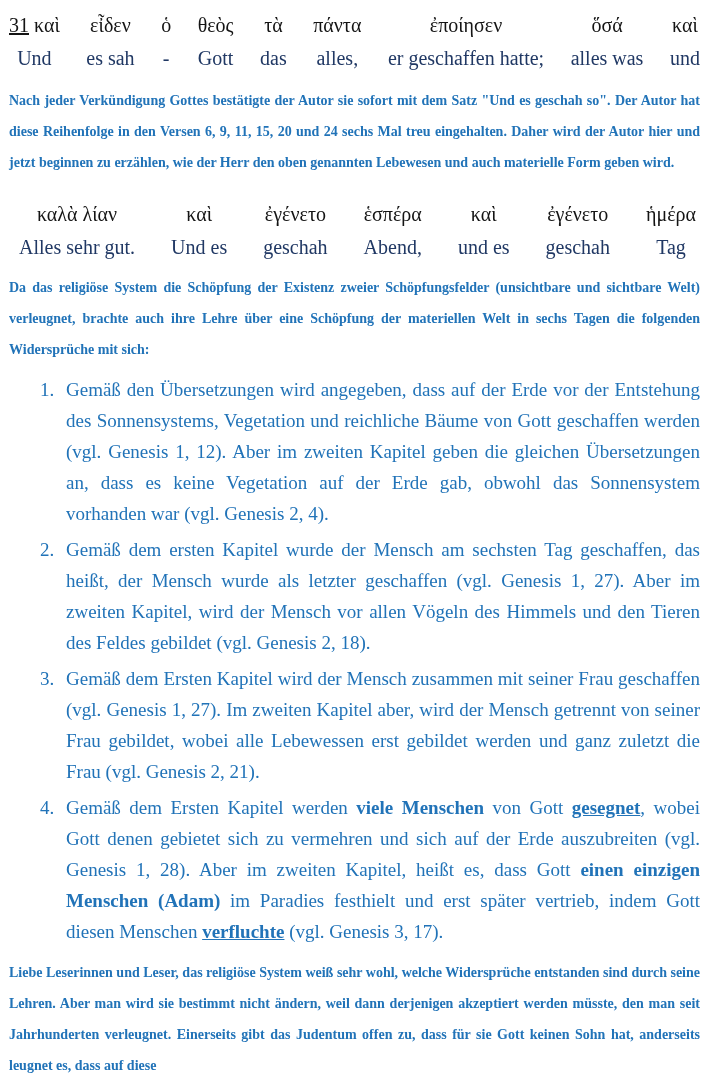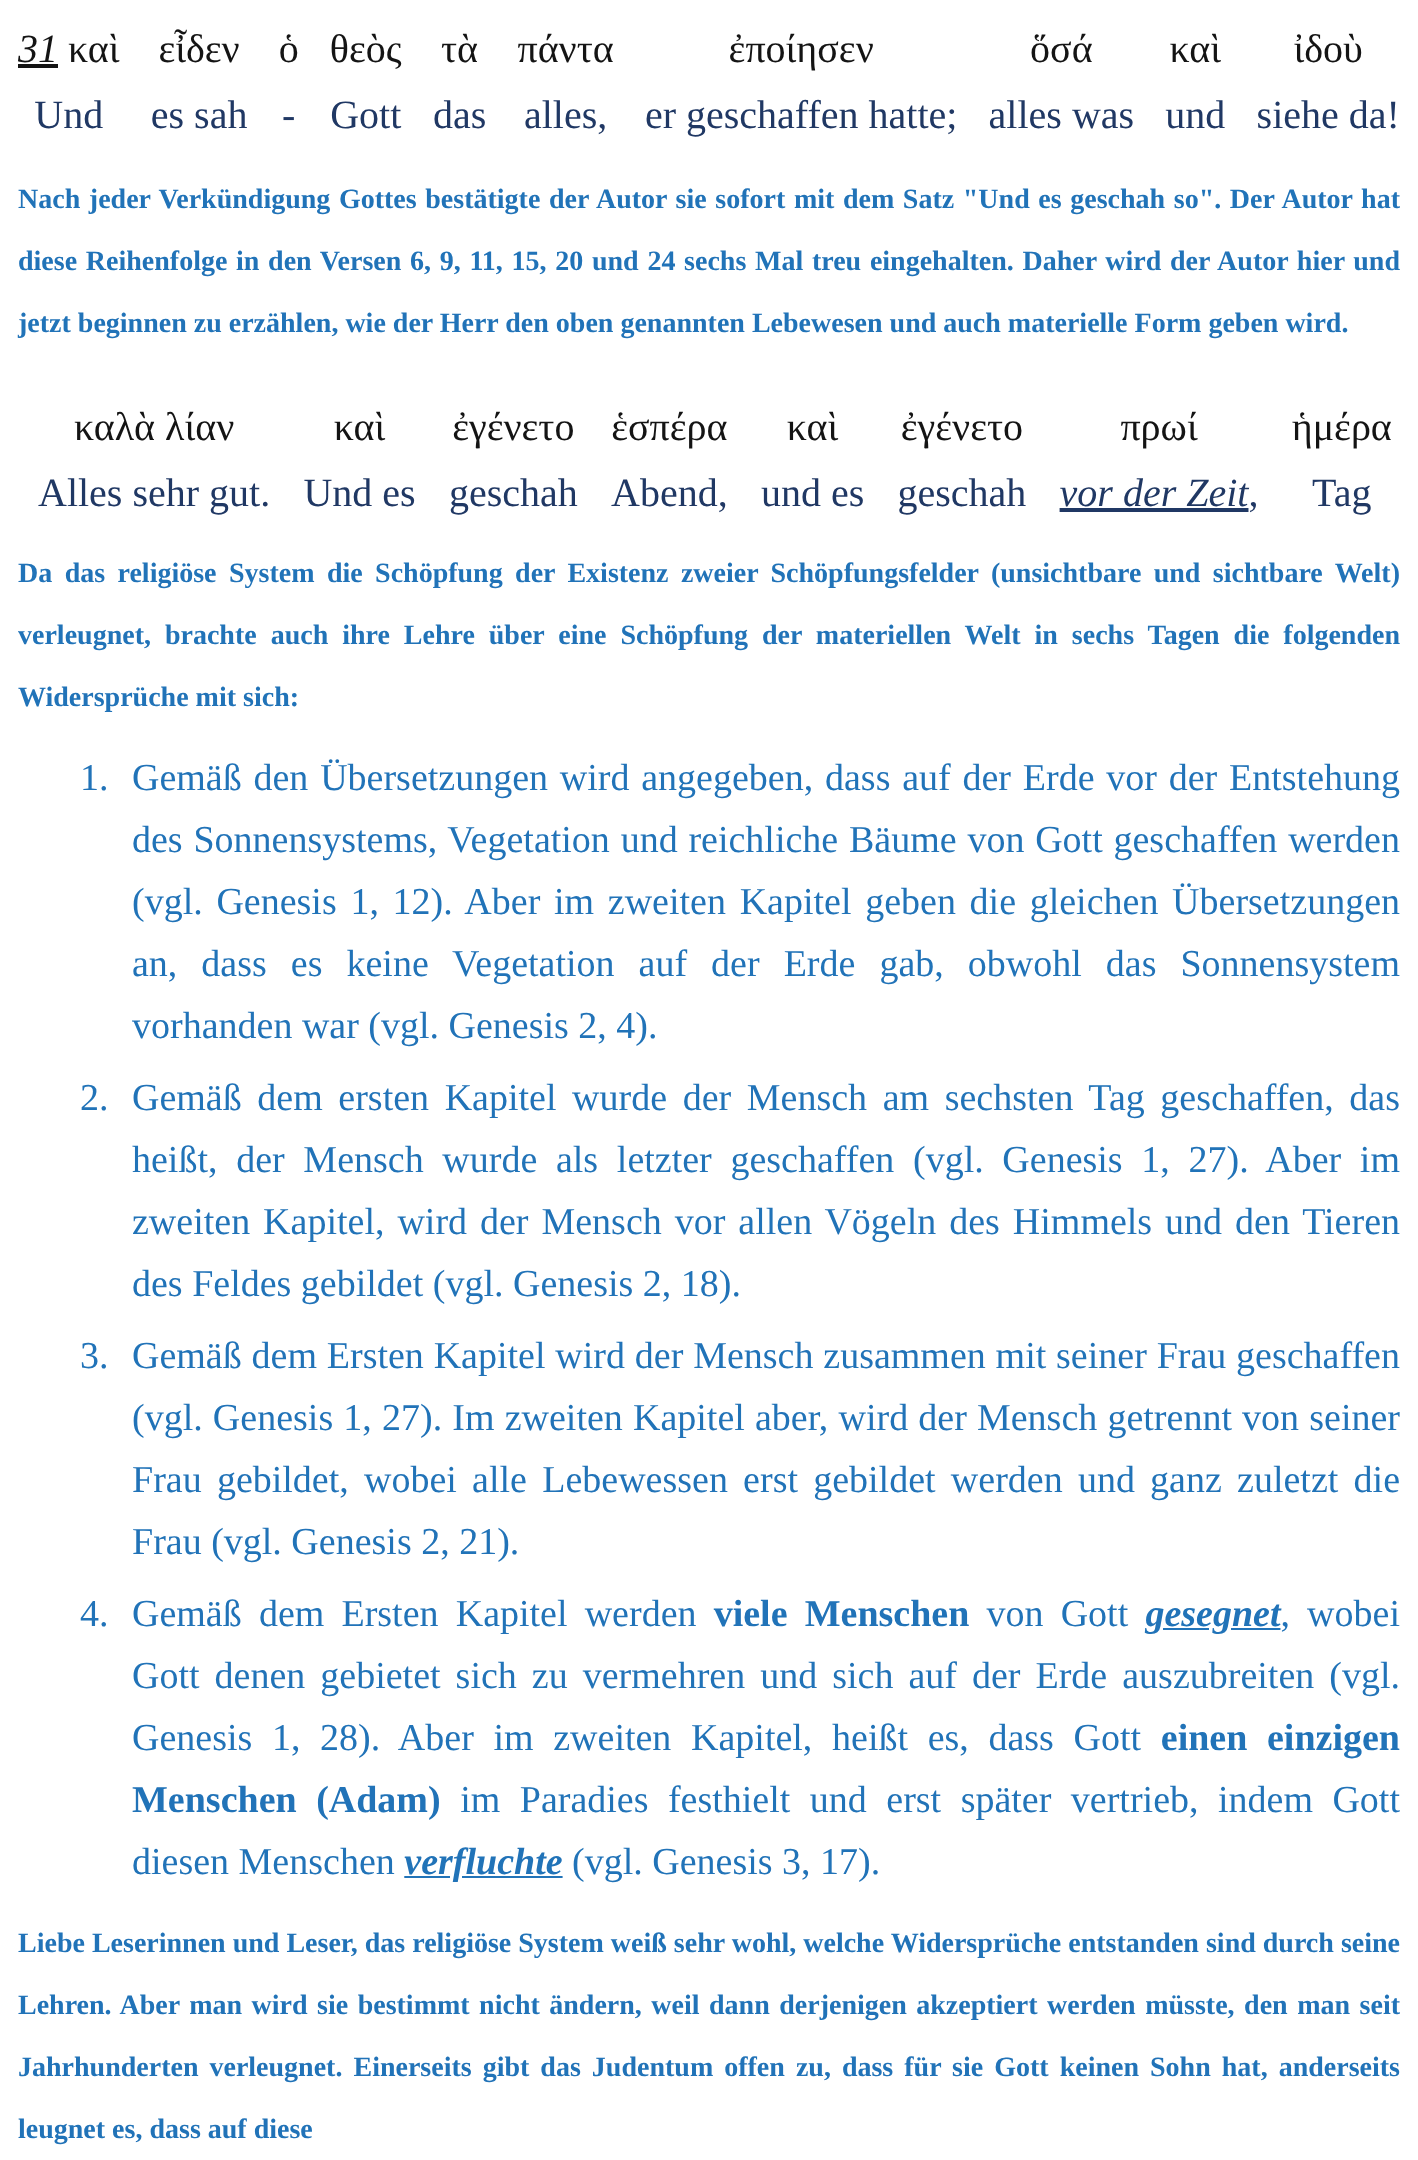--- a/index.html
+++ b/index.html
@@ -41,21 +41,21 @@
   ol.contradictions{
     list-style:none;margin:9px 0 0 0;padding:0 0 0 57px;
     color:var(--blue,#2173b8);font-size:19px;line-height:31px;
   }
   ol.contradictions li{
     position:relative;text-align:justify;margin:0 0 5px 0;
   }
   ol.contradictions .num{position:absolute;left:-26px;top:0;}
 
   .b{font-weight:bold;}
-  .u{text-decoration:underline;font-style:italic;}
+  .u{text-decoration:underline;}
 </style>
 </head>
 <body style="background: rgb(255, 255, 255);">
 
 <div class="page">
 
   <div class="interlinear">
       <div class="il-pair">
         <div class="il-greek"><span class="u">31</span><span class=""> καὶ</span></div>
         <div class="il-german"><span class="">Und</span></div>
@@ -85,24 +85,20 @@
         <div class="il-german"><span class="">er geschaffen hatte;</span></div>
       </div>
       <div class="il-pair">
         <div class="il-greek"><span class="">ὅσά</span></div>
         <div class="il-german"><span class="">alles was</span></div>
       </div>
       <div class="il-pair">
         <div class="il-greek"><span class="">καὶ</span></div>
         <div class="il-german"><span class="">und</span></div>
       </div>
-      <div class="il-pair">
-        <div class="il-greek"><span class="">ἰδοὺ</span></div>
-        <div class="il-german"><span class="">siehe da!</span></div>
-      </div>
     </div>
 
   <p class="commentary p1"><span class="">Nach jeder Verkündigung Gottes bestätigte der Autor sie sofort mit dem Satz "Und es geschah so". Der Autor hat diese Reihenfolge in den Versen 6, 9, 11, 15, 20 und 24 sechs Mal treu eingehalten. Daher wird der Autor hier und jetzt beginnen zu erzählen, wie der Herr den oben genannten Lebewesen und auch materielle Form geben wird.</span></p>
 
   <div class="interlinear il2 il-second">
       <div class="il-pair">
         <div class="il-greek"><span class="">καλὰ λίαν</span></div>
         <div class="il-german"><span class="">Alles sehr gut.</span></div>
       </div>
       <div class="il-pair">
@@ -119,24 +115,20 @@
       </div>
       <div class="il-pair">
         <div class="il-greek"><span class="">καὶ</span></div>
         <div class="il-german"><span class="">und es</span></div>
       </div>
       <div class="il-pair">
         <div class="il-greek"><span class="">ἐγένετο</span></div>
         <div class="il-german"><span class="">geschah</span></div>
       </div>
       <div class="il-pair">
-        <div class="il-greek"><span class="">πρωί</span></div>
-        <div class="il-german"><span class="u">vor der Zeit</span><span class="">,</span></div>
-      </div>
-      <div class="il-pair">
         <div class="il-greek"><span class="">ἡμέρα</span></div>
         <div class="il-german"><span class="">Tag</span></div>
       </div>
     </div>
 
   <p class="commentary p2"><span class="">Da das religiöse System die Schöpfung der Existenz zweier Schöpfungsfelder (unsichtbare und sichtbare Welt) verleugnet, brachte auch ihre Lehre über eine Schöpfung der materiellen Welt in sechs Tagen die folgenden Widersprüche mit sich:</span></p>
 
   <ol class="contradictions">
       <li><span class="num">1.</span><span><span class="">Gemäß den Übersetzungen wird angegeben, dass auf der Erde vor der Entstehung des Sonnensystems, Vegetation und reichliche Bäume von Gott geschaffen werden (vgl. Genesis 1, 12). Aber im zweiten Kapitel geben die gleichen Übersetzungen an, dass es keine Vegetation auf der Erde gab, obwohl das Sonnensystem vorhanden war (vgl. Genesis 2, 4).</span></span></li>
       <li><span class="num">2.</span><span><span class="">Gemäß dem ersten Kapitel wurde der Mensch am sechsten Tag geschaffen, das heißt, der Mensch wurde als letzter geschaffen (vgl. Genesis 1, 27). Aber im zweiten Kapitel, wird der Mensch vor allen Vögeln des Himmels und den Tieren des Feldes gebildet (vgl. Genesis 2, 18).</span></span></li>

